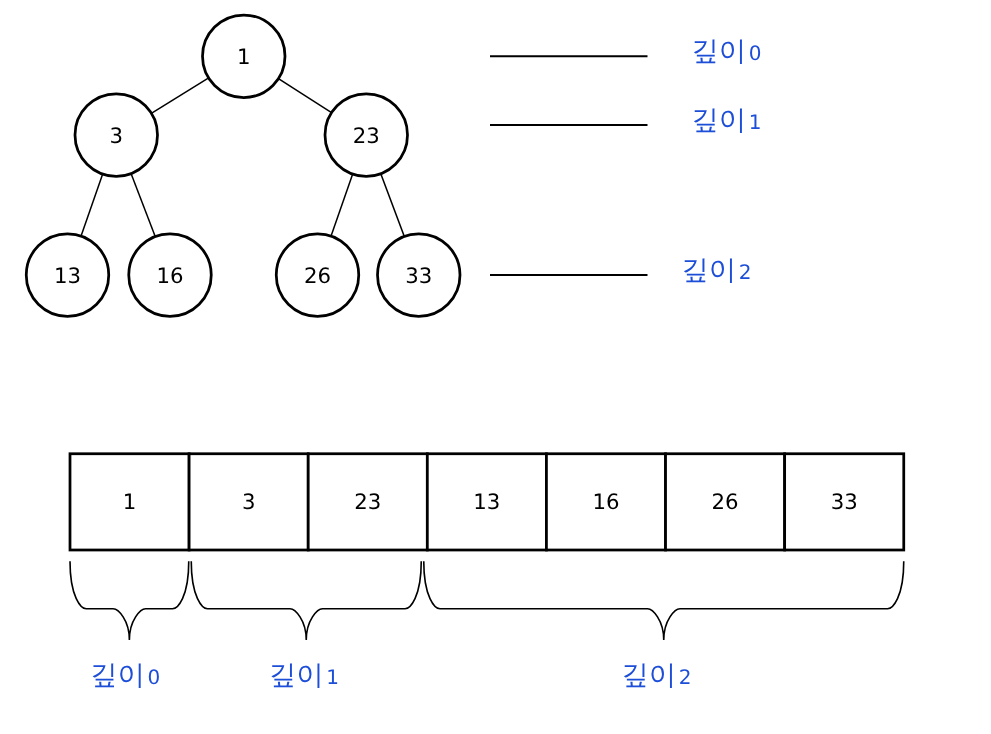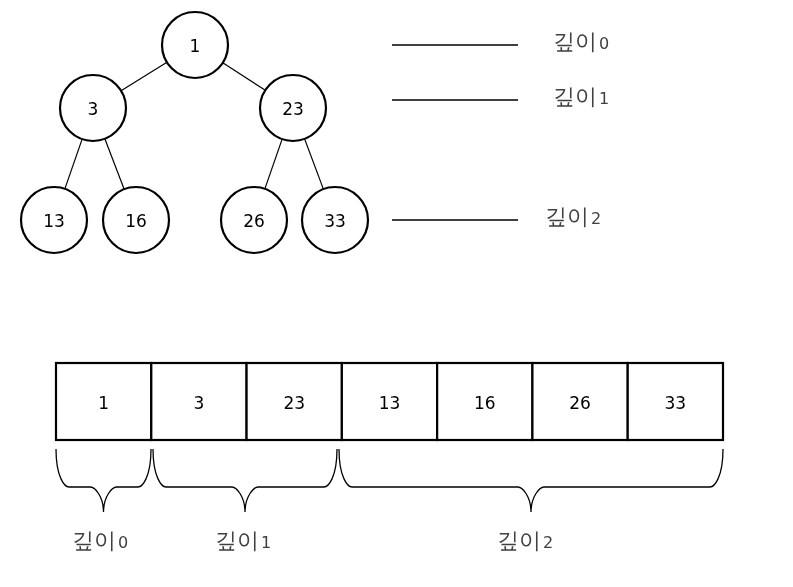--- a/index.html
+++ b/index.html
@@ -66,21 +66,21 @@
     fill: #000000;
     text-anchor: middle;
     dominant-baseline: central;
   }
   .depth-legend-label,
   .bracket-legend-label {
     position: absolute;
     font-family: "DejaVu Sans", sans-serif;
     font-size: 22px;
     line-height: 1;
-    color: #404040;
+    color: #1d4ed8;
     white-space: nowrap;
   }
   .depth-legend-label .depth-word,
   .bracket-legend-label .depth-word {
     font-size: 22px;
   }
   .depth-legend-label .depth-num,
   .bracket-legend-label .depth-num {
     font-size: 16px;
     margin-left: 2px;

